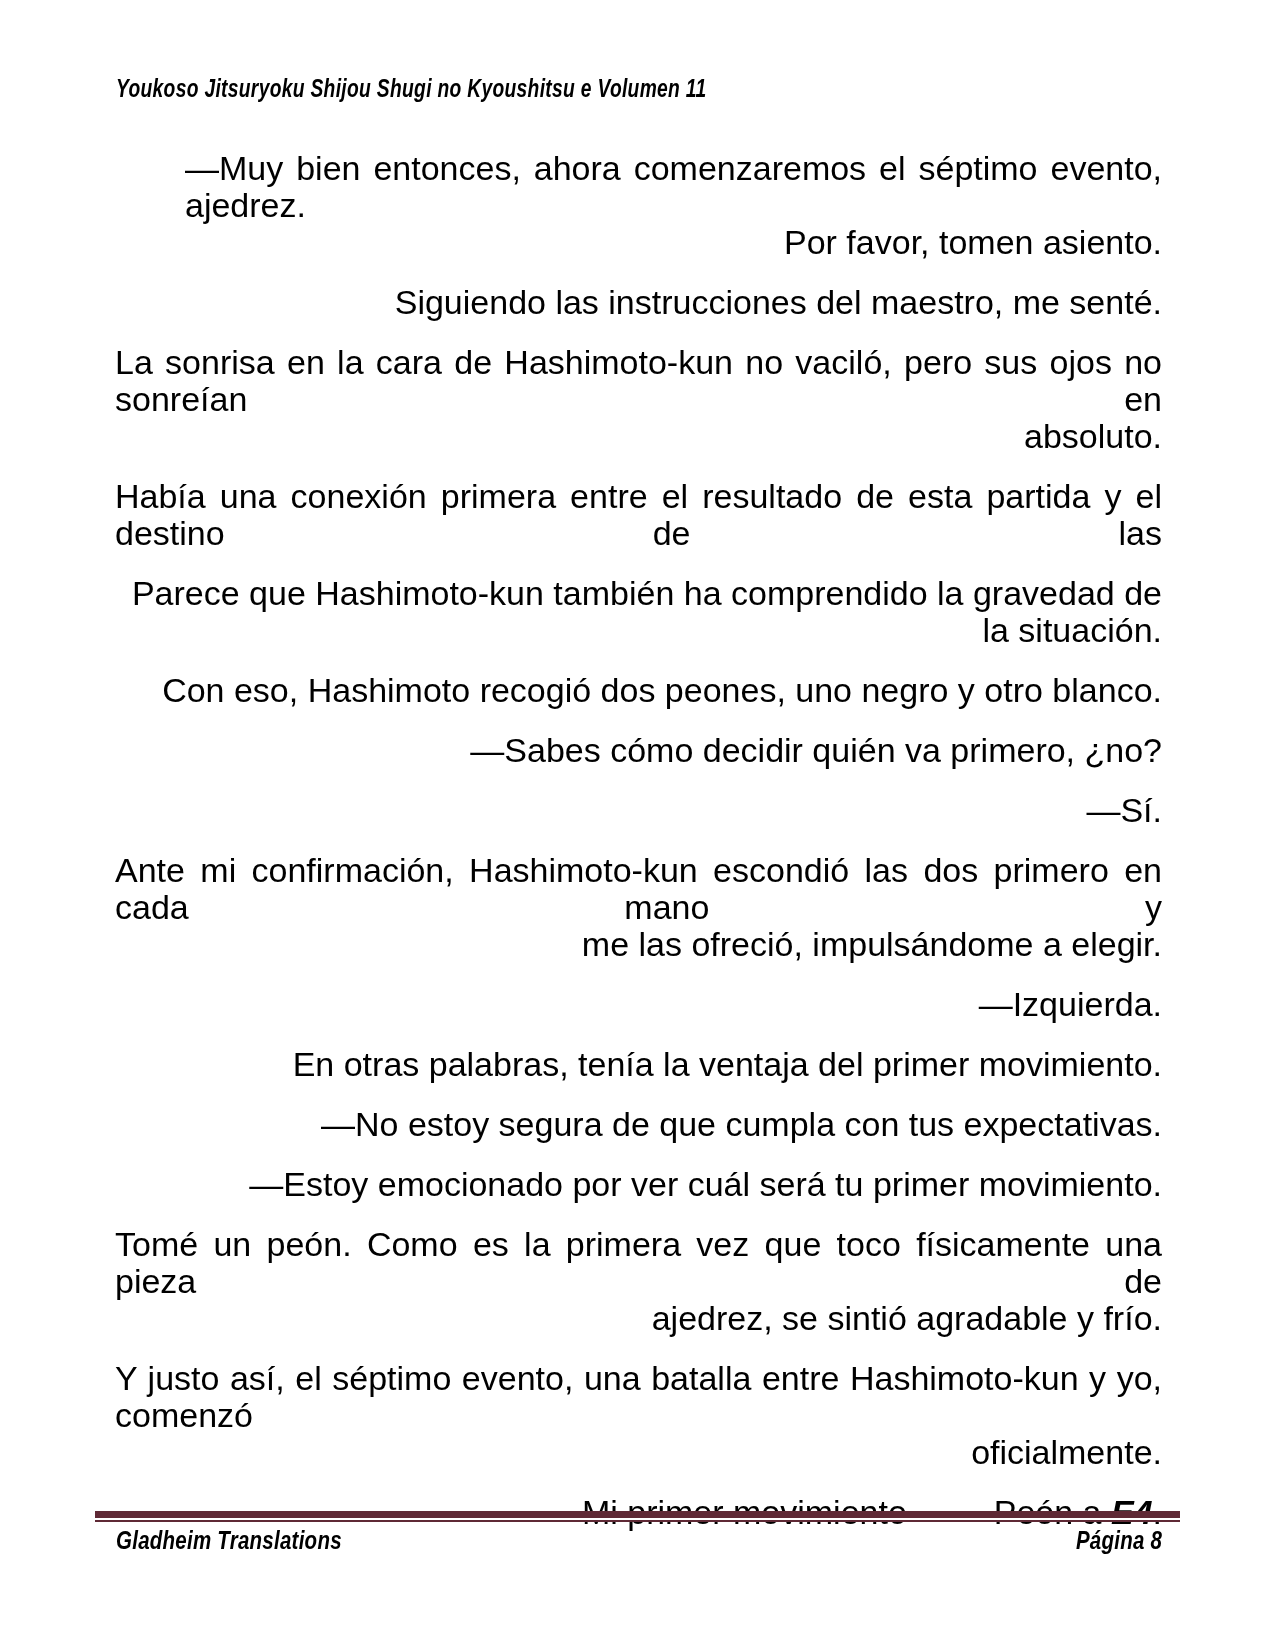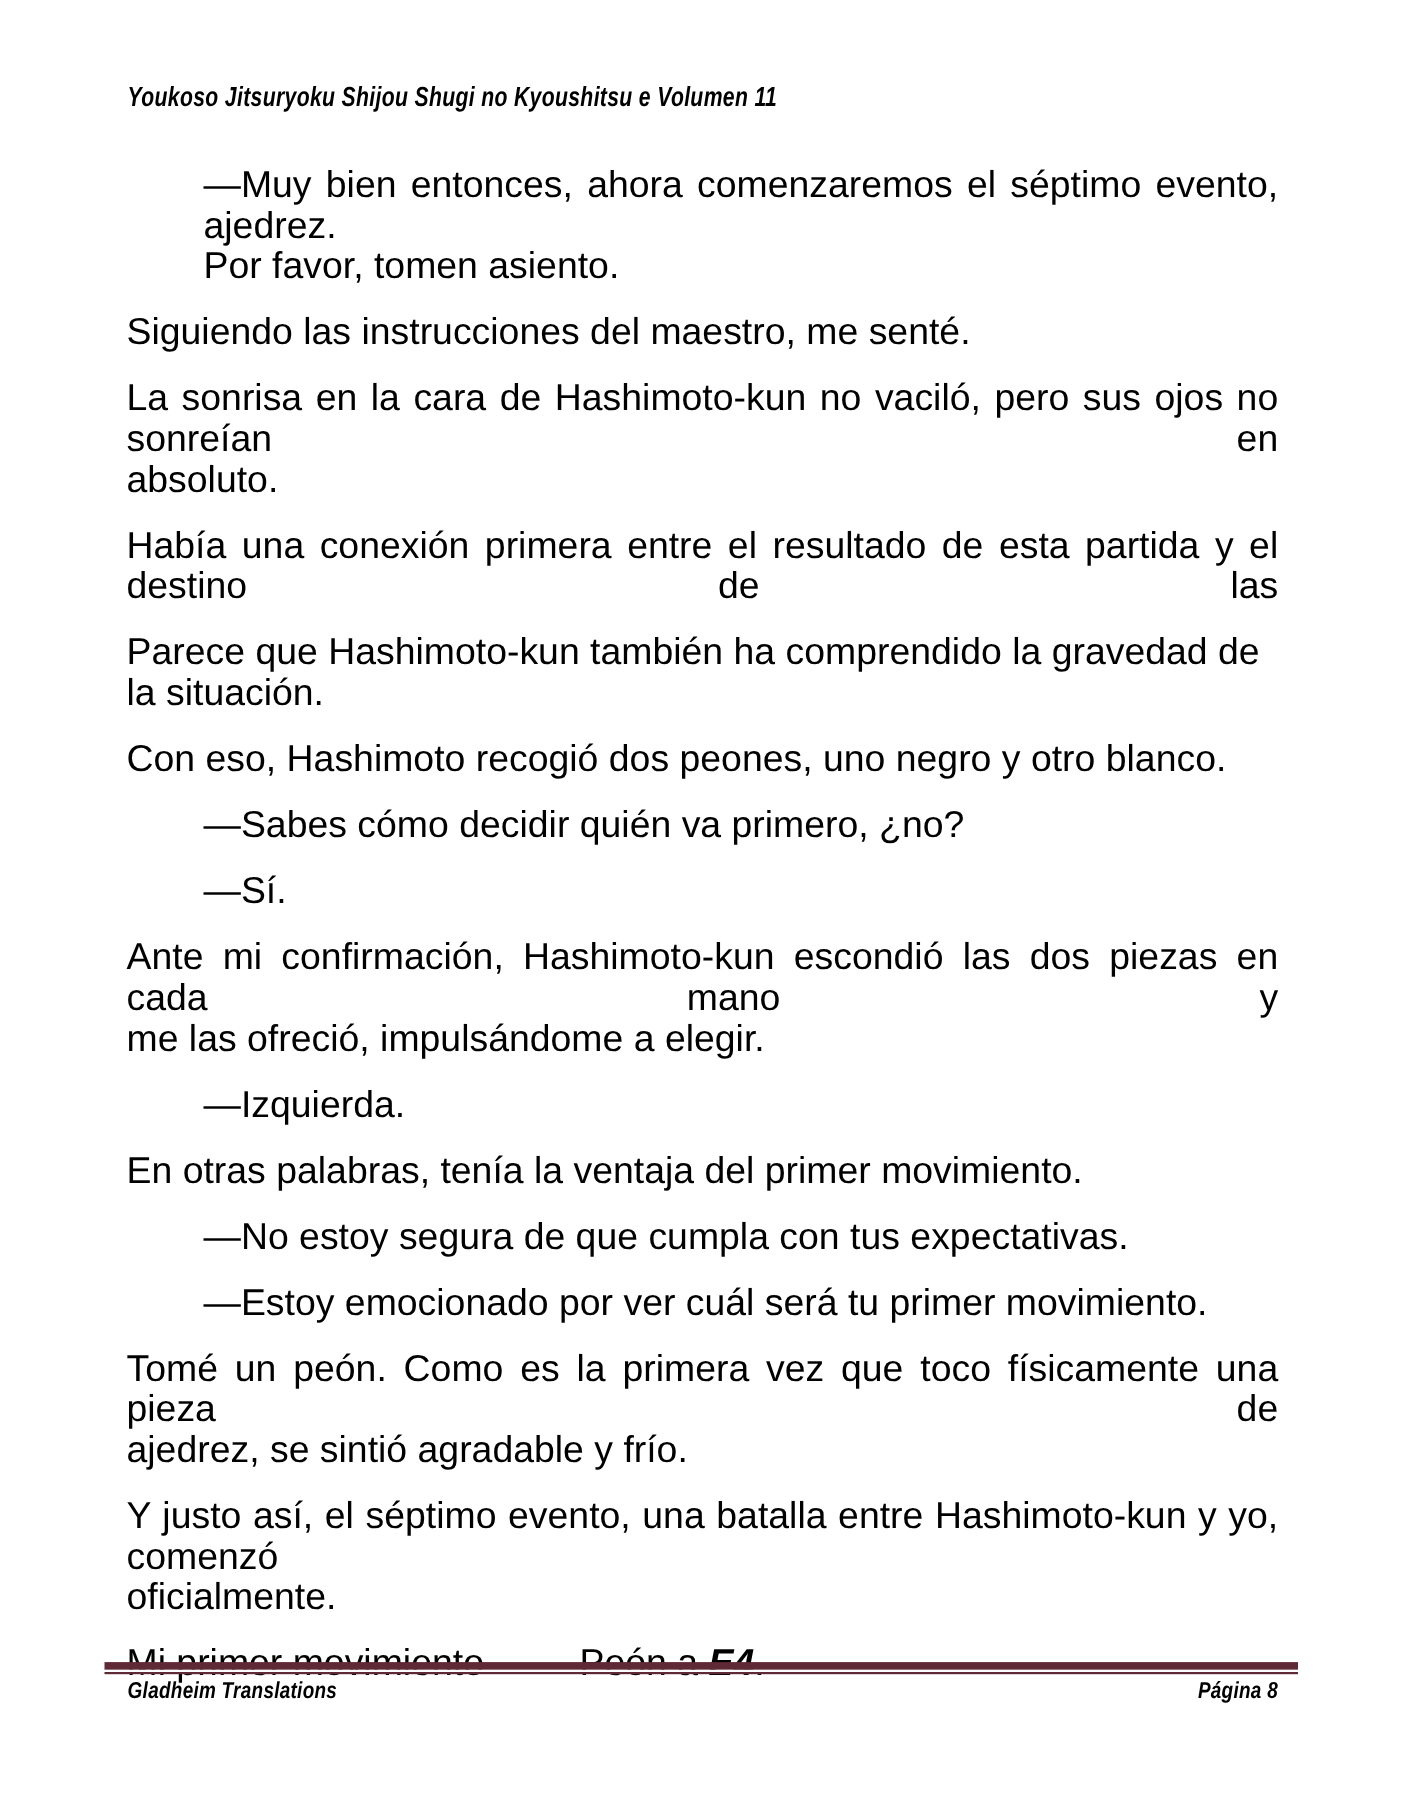--- a/index.html
+++ b/index.html
@@ -27,38 +27,38 @@
   }
   .body-text {
     position:absolute;
     left:115px; top:150px;
     width:1047px;
     font-size:34px;
     line-height:37px;
   }
   .para { margin:0 0 23px 0; padding:0; }
   .para.indent { padding-left:70px; }
-  .line { display:block; text-align:left; }
+  .line { display:block; text-align:right; }
   .line.j { text-align:justify; text-align-last:justify; }
   .para b { font-weight:bold;font-style:italic; }
   .footer-rule {
     position:absolute;
     left:95px; top:1511px;
     width:1085px;
   }
   .rule-thick { height:7px; }
   .rule-gap { height:2px; background:#ffffff; }
   .rule-thin { height:2px; }
   .footer-text {
     position:absolute;
     left:116px; right:113px; top:1526px;
     display:flex;
     justify-content:space-between;
     align-items:flex-start;
-    font-size:21px;
+    font-size:25px;
     font-weight:bold;
     font-style:italic;
   }
   .footer-left {
     transform:scaleX(0.82);
     transform-origin:left top;
     white-space:nowrap;
     letter-spacing:0.3px;
   }
   .footer-right {
@@ -96,21 +96,21 @@
       <p class="para">
         <span class="line">Con eso, Hashimoto recogió dos peones, uno negro y otro blanco.</span>
       </p>
       <p class="para indent">
         <span class="line">—Sabes cómo decidir quién va primero, ¿no?</span>
       </p>
       <p class="para indent">
         <span class="line">—Sí.</span>
       </p>
       <p class="para">
-        <span class="line j">Ante mi confirmación, Hashimoto-kun escondió las dos piezas en cada mano y</span>
+        <span class="line j">Ante mi confirmación, Hashimoto-kun escondió las dos primero en cada mano y</span>
         <span class="line">me las ofreció, impulsándome a elegir.</span>
       </p>
       <p class="para indent">
         <span class="line">—Izquierda.</span>
       </p>
       <p class="para">
         <span class="line">En otras palabras, tenía la ventaja del primer movimiento.</span>
       </p>
       <p class="para indent">
         <span class="line">—No estoy segura de que cumpla con tus expectativas.</span>

